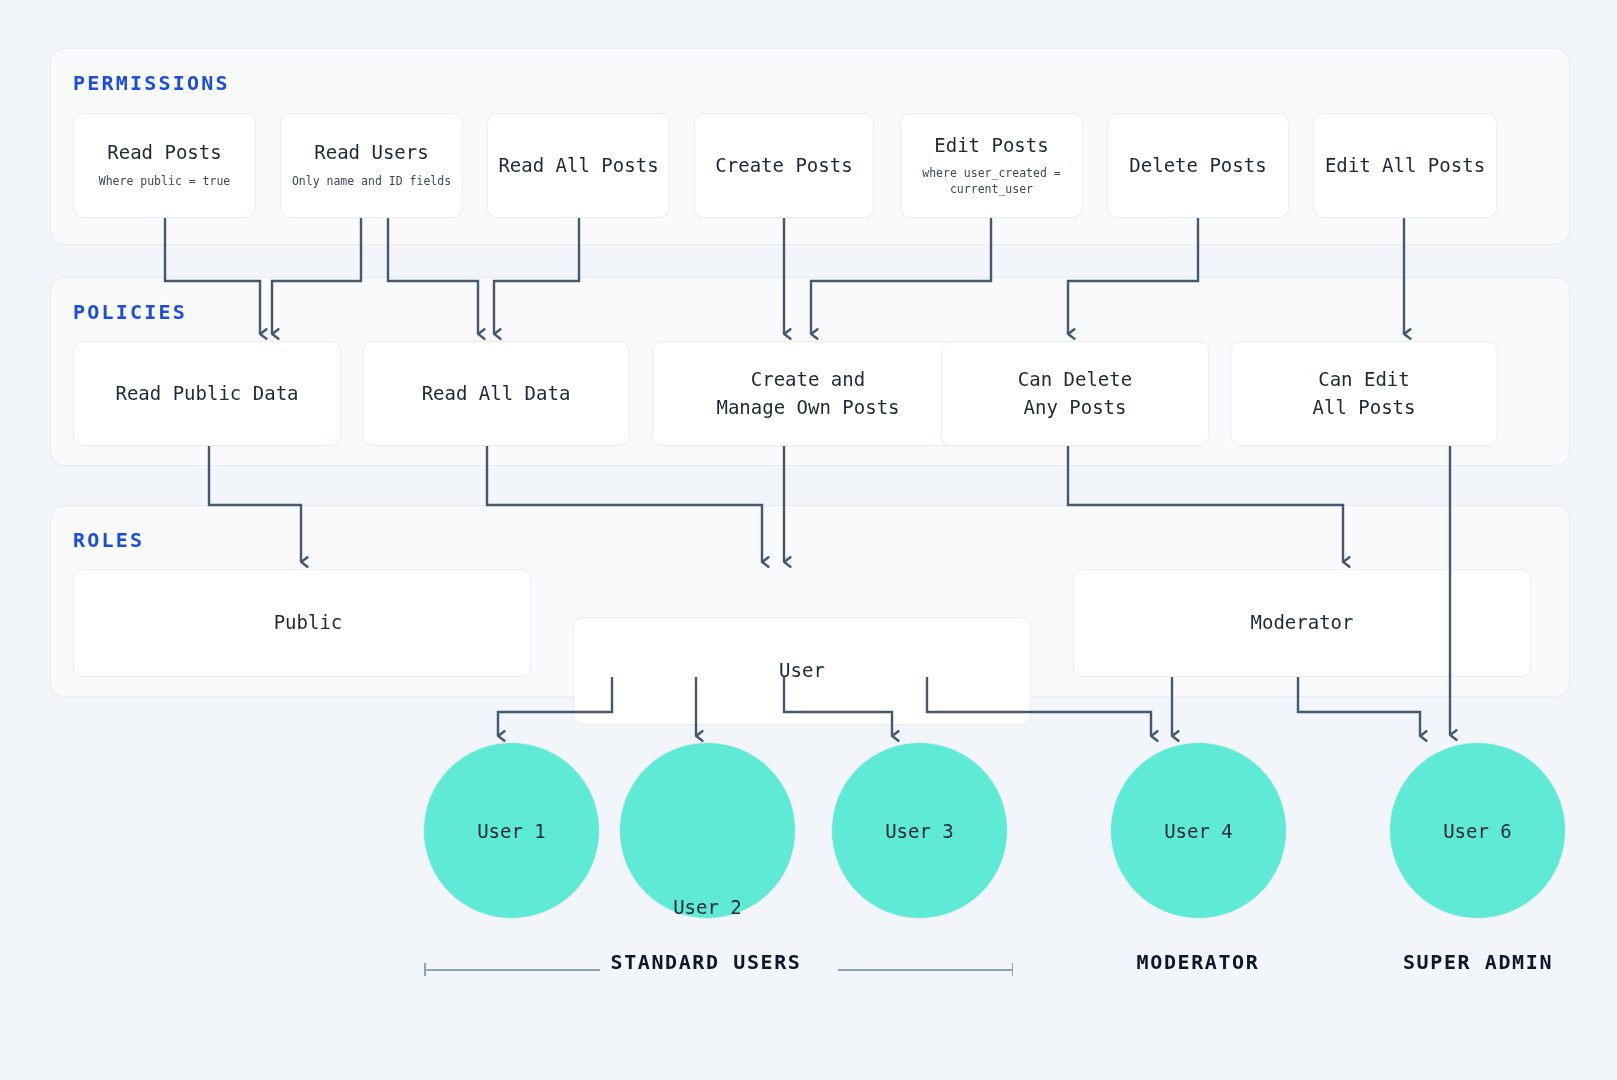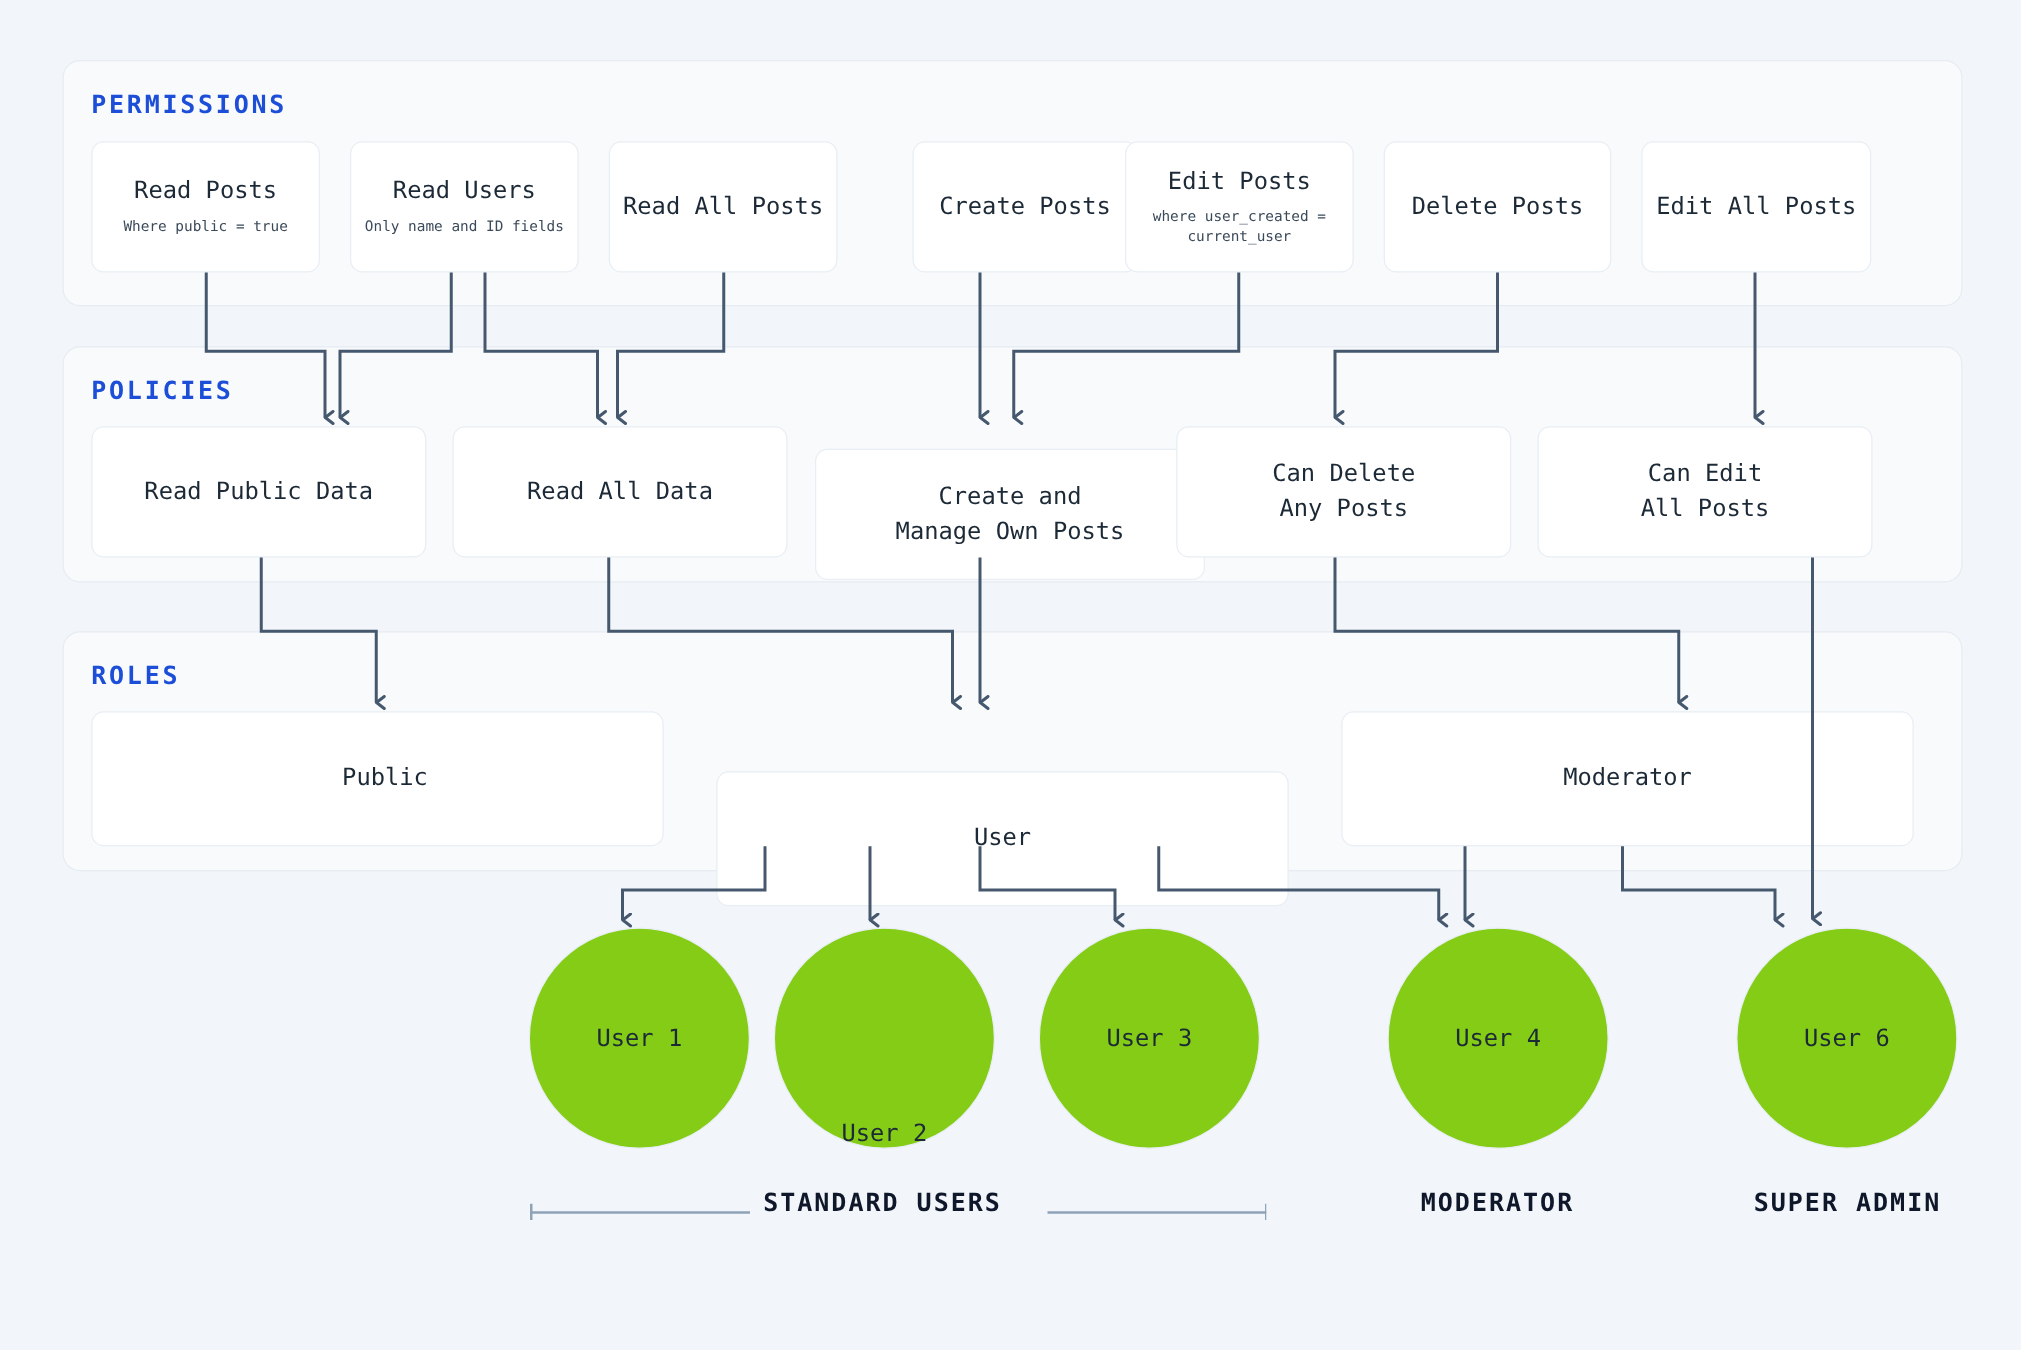--- a/index.html
+++ b/index.html
@@ -56,21 +56,21 @@
   .pol{top:341px;height:105px;}
 
   
   .role{top:569px;height:108px;}
   .role .title{font-size:19px;}
 
   
   .user-circle{
     position:absolute;
     width:175px;height:175px;border-radius:50%;
-    background:#84cc16;border:1px solid #e8eef4;
+    background:#5eead4;border:1px solid #e8eef4;
     display:flex;align-items:center;justify-content:center;
     font-size:19px;color:#1c2936;
     top:742px;
   }
 
   
   .group-label{
     position:absolute;
     font-size:20px;font-weight:700;letter-spacing:1.6px;
     color:#0f172a;text-align:center;
@@ -100,21 +100,21 @@
     <div class="title">Read Posts</div>
     <div class="sub">Where public = true</div>
   </div>
   <div class="card perm" style="left:280px;width:183px;">
     <div class="title">Read Users</div>
     <div class="sub">Only name and ID fields</div>
   </div>
   <div class="card perm" style="left:487px;width:183px;">
     <div class="title">Read All Posts</div>
   </div>
-  <div class="card perm" style="left:694px;width:180px;margin-left:36px;">
+  <div class="card perm" style="left:694px;width:180px;">
     <div class="title">Create Posts</div>
   </div>
   <div class="card perm" style="left:900px;width:183px;">
     <div class="title">Edit Posts</div>
     <div class="sub">where user_created =
 current_user</div>
   </div>
   <div class="card perm" style="left:1107px;width:182px;">
     <div class="title">Delete Posts</div>
   </div>
@@ -125,21 +125,21 @@
   <div class="panel" id="panel-policies">
     <div class="panel-title">POLICIES</div>
   </div>
 
   <div class="card pol two-line" style="left:73px;width:268px;">
     <div class="title">Read Public Data</div>
   </div>
   <div class="card pol two-line" style="left:362px;width:268px;">
     <div class="title">Read All Data</div>
   </div>
-  <div class="card pol two-line" style="left:652px;width:312px;margin-top:18px;">
+  <div class="card pol two-line" style="left:652px;width:312px;">
     <div class="title">Create and
 Manage Own Posts</div>
   </div>
   <div class="card pol two-line" style="left:941px;width:268px;">
     <div class="title">Can Delete
 Any Posts</div>
   </div>
   <div class="card pol two-line" style="left:1230px;width:268px;">
     <div class="title">Can Edit
 All Posts</div>

